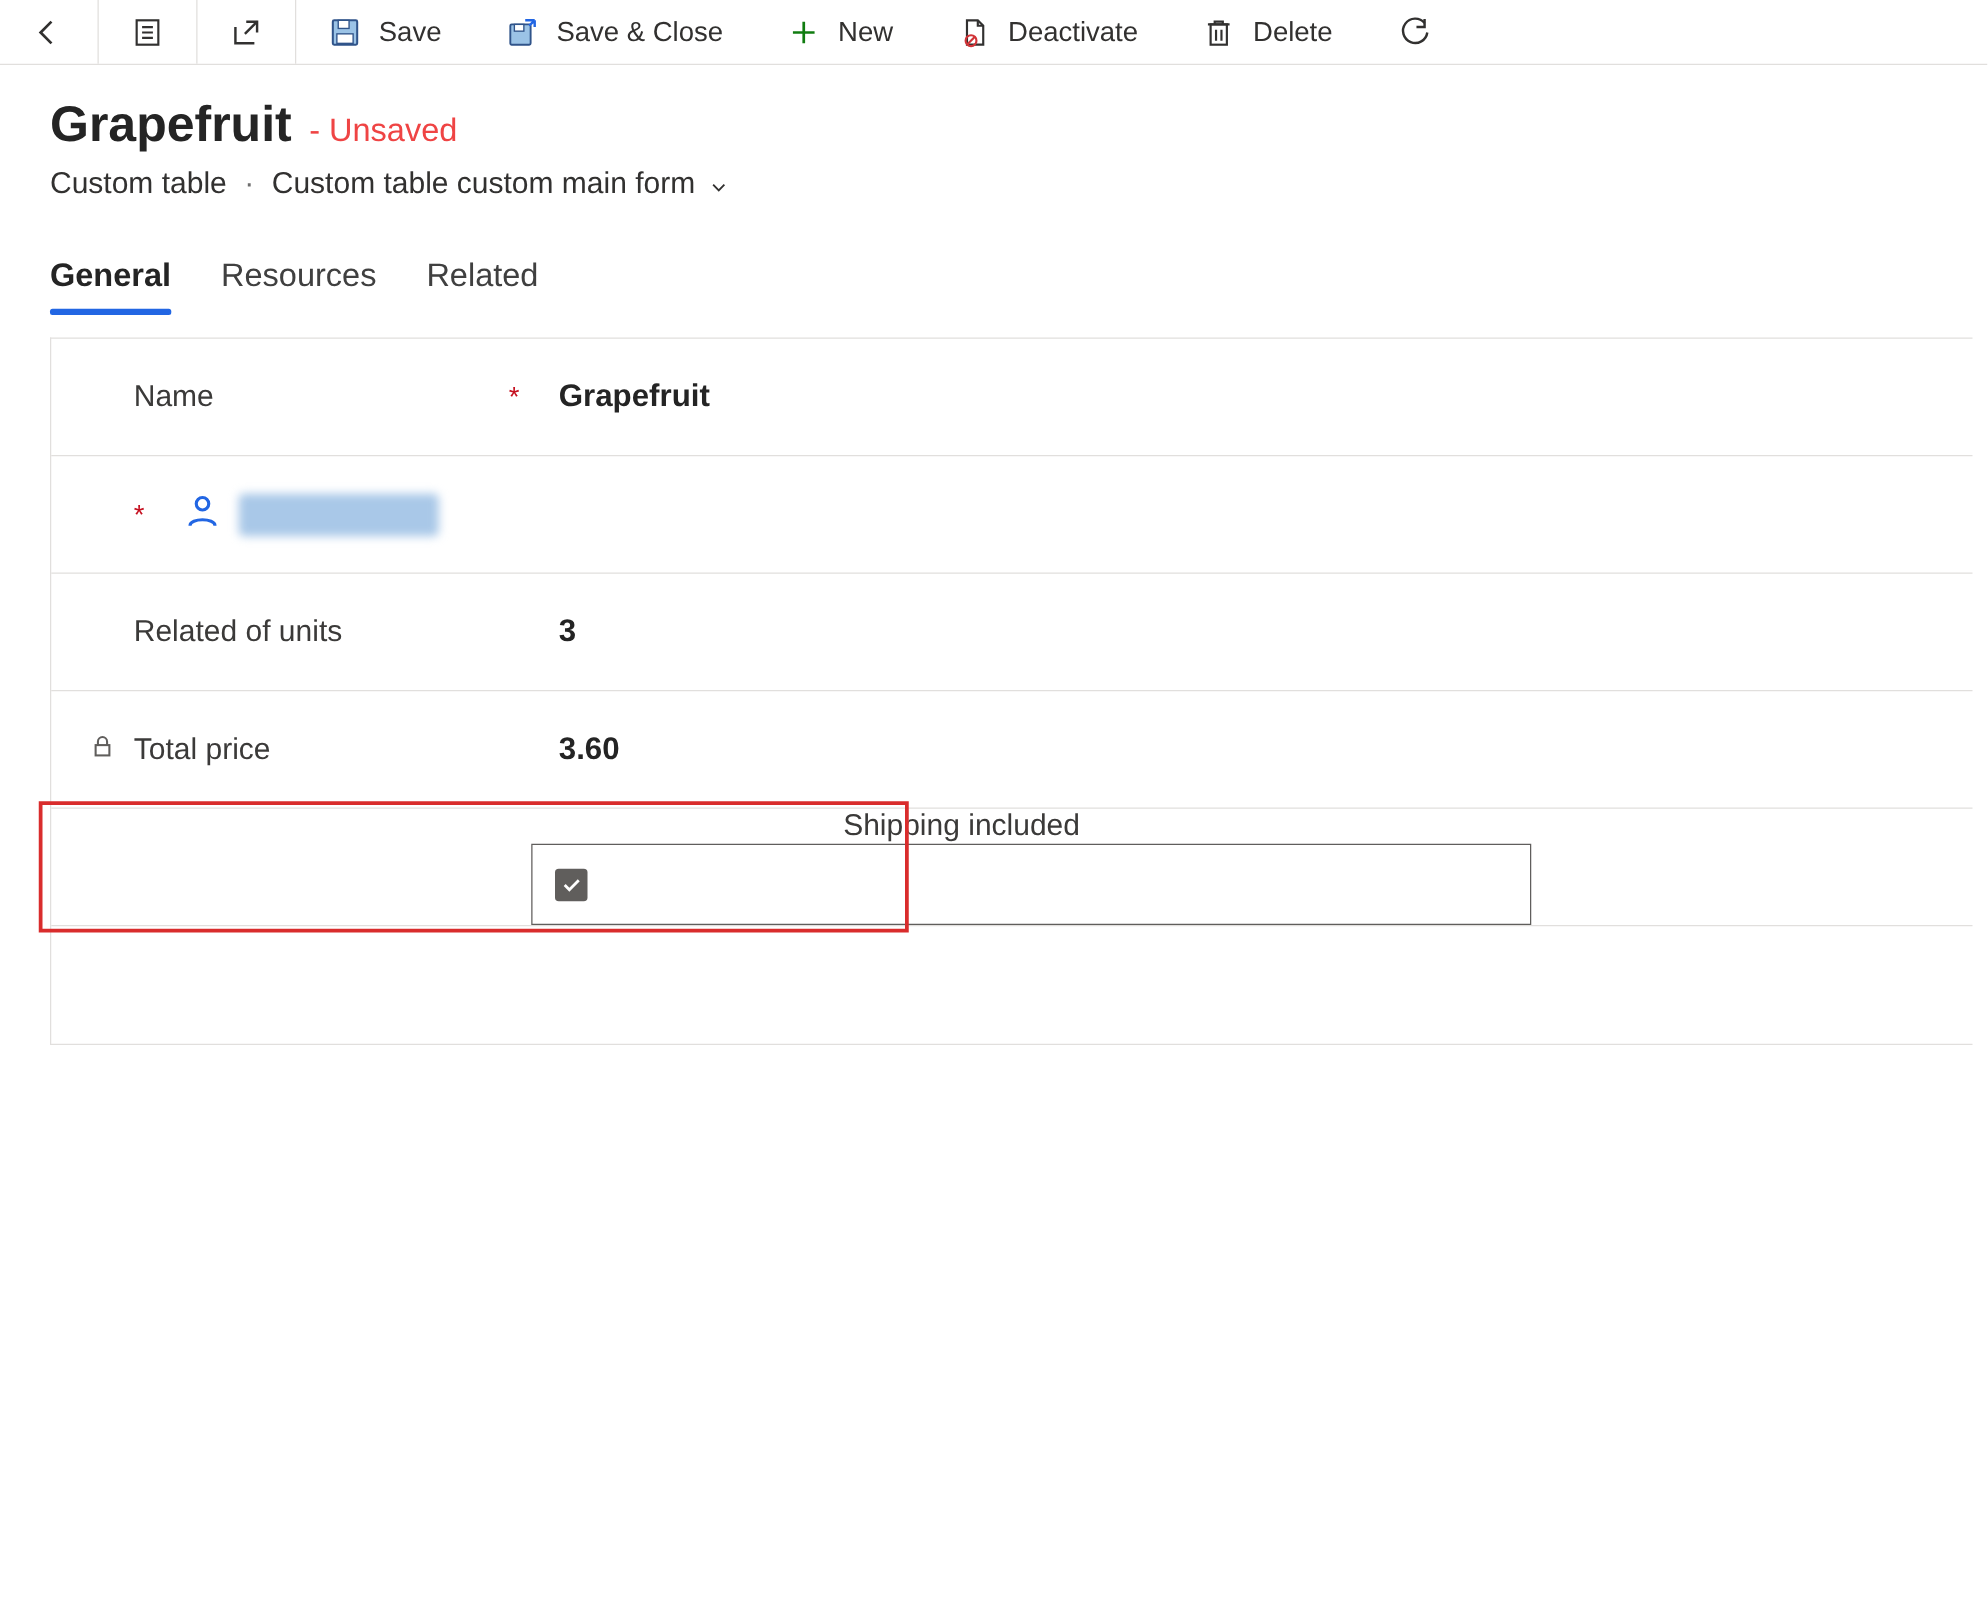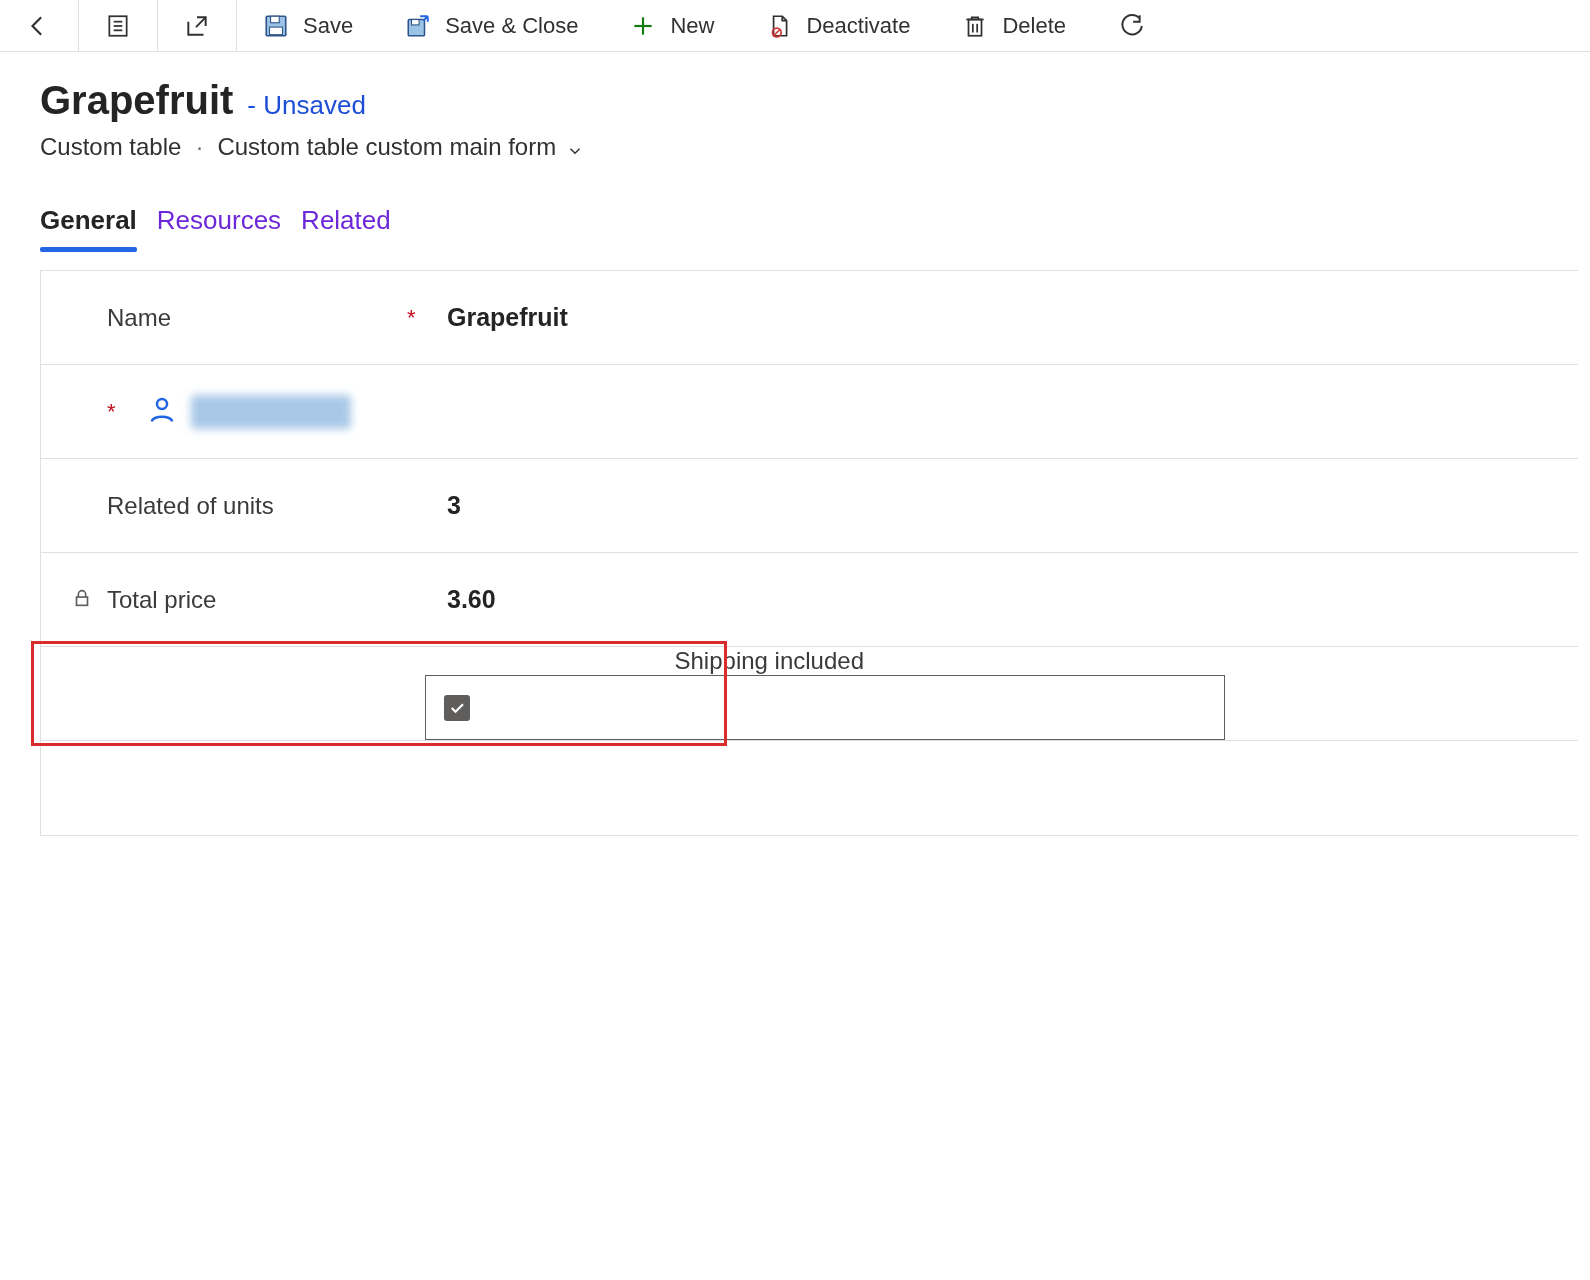--- a/index.html
+++ b/index.html
@@ -48,48 +48,48 @@
     align-items: baseline;
     gap: 14px;
   }
   .record-title {
     font-size: 40px;
     font-weight: 600;
     color: #242424;
   }
   .record-state {
     font-size: 26px;
-    color: #1d4ed8;
+    color: #ef4444;
   }
   .sub-row {
     margin-top: 10px;
     display: flex;
     align-items: center;
     gap: 14px;
     font-size: 24px;
     color: #323130;
   }
   .dot-sep { color: #6e6e6e; }
   .form-selector {
     display: inline-flex;
     align-items: center;
     gap: 10px;
     cursor: pointer;
   }
   .chev { width: 18px; height: 18px; }
   
   .tabs {
     display: flex;
-    gap: 20px;
+    gap: 40px;
     padding: 44px 40px 0 40px;
     font-size: 26px;
   }
   .tab {
     padding-bottom: 14px;
-    color: #6d28d9;
+    color: #404040;
     cursor: pointer;
   }
   .tab.active {
     font-weight: 600;
     color: #242424;
     position: relative;
   }
   .tab.active::after {
     content: "";
     position: absolute;

